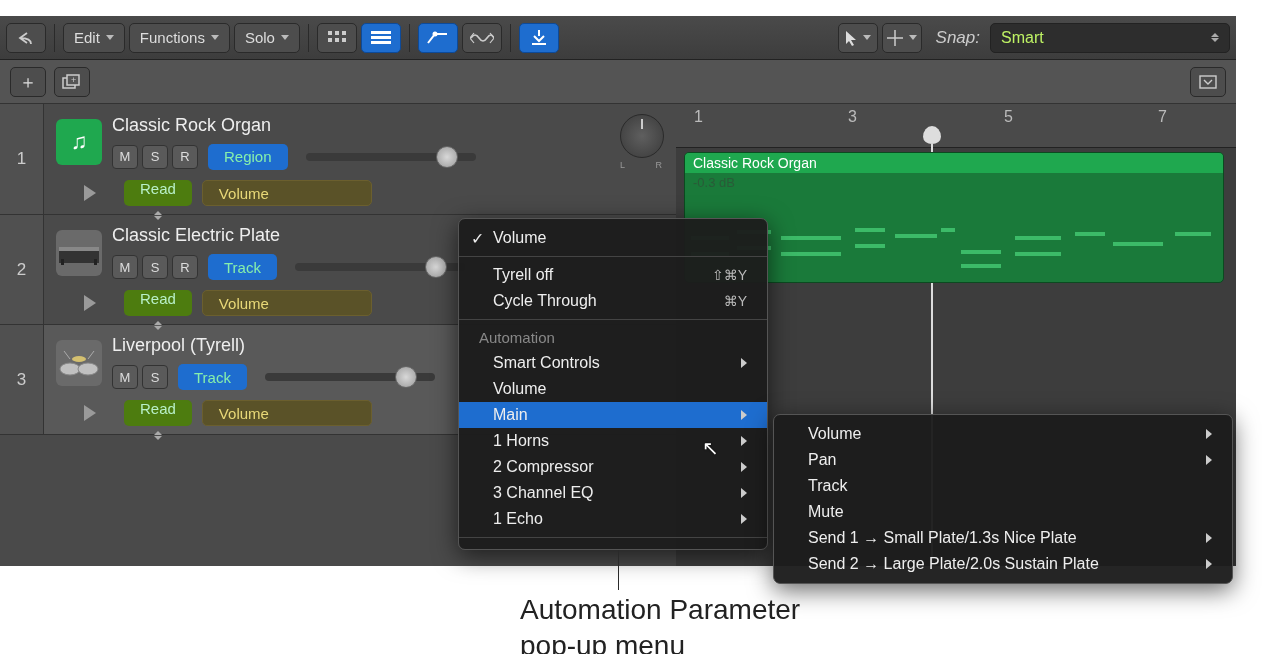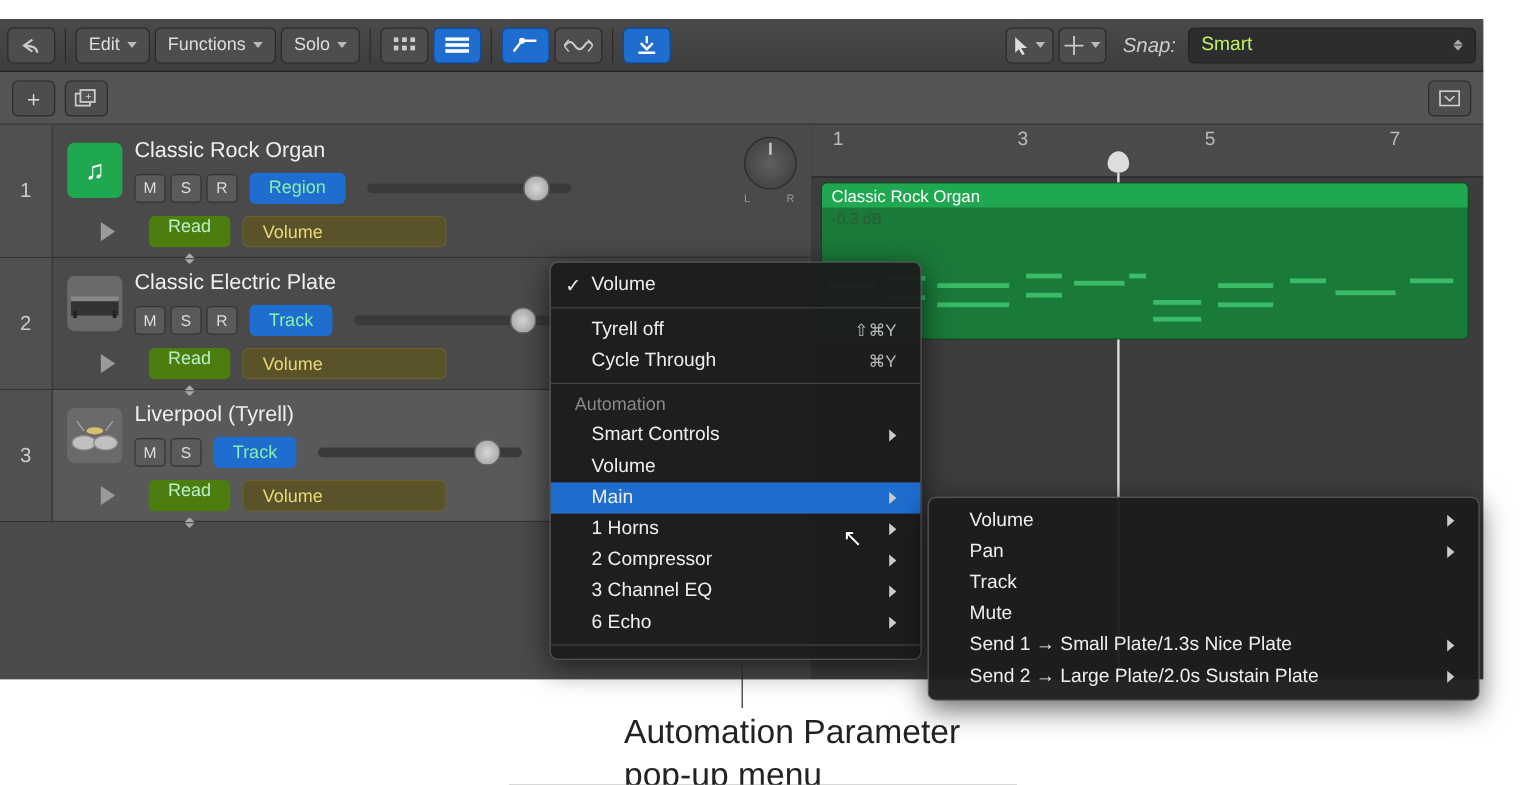--- a/index.html
+++ b/index.html
@@ -376,21 +376,21 @@
         </div>
         <div class="item">
           <span>2 Compressor</span>
           <span class="arrow"></span>
         </div>
         <div class="item">
           <span>3 Channel EQ</span>
           <span class="arrow"></span>
         </div>
         <div class="item">
-          <span>6 Echo</span>
+          <span>1 Echo</span>
           <span class="arrow"></span>
         </div>
       </div>
     <hr>
   </div>
 
   <div class="menu" style="left:773px; top:398px; width:460px;" id="menu2">
       <div class="item">
         <span>Volume</span>
         <span class="arrow"></span>

